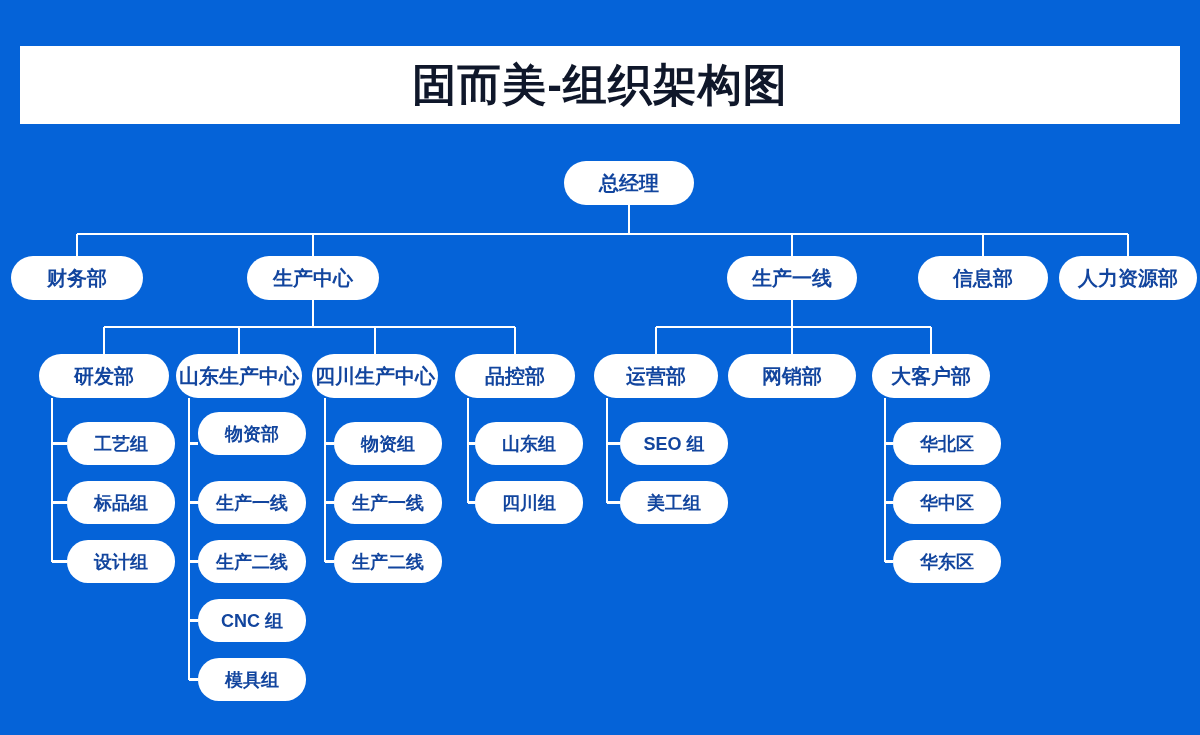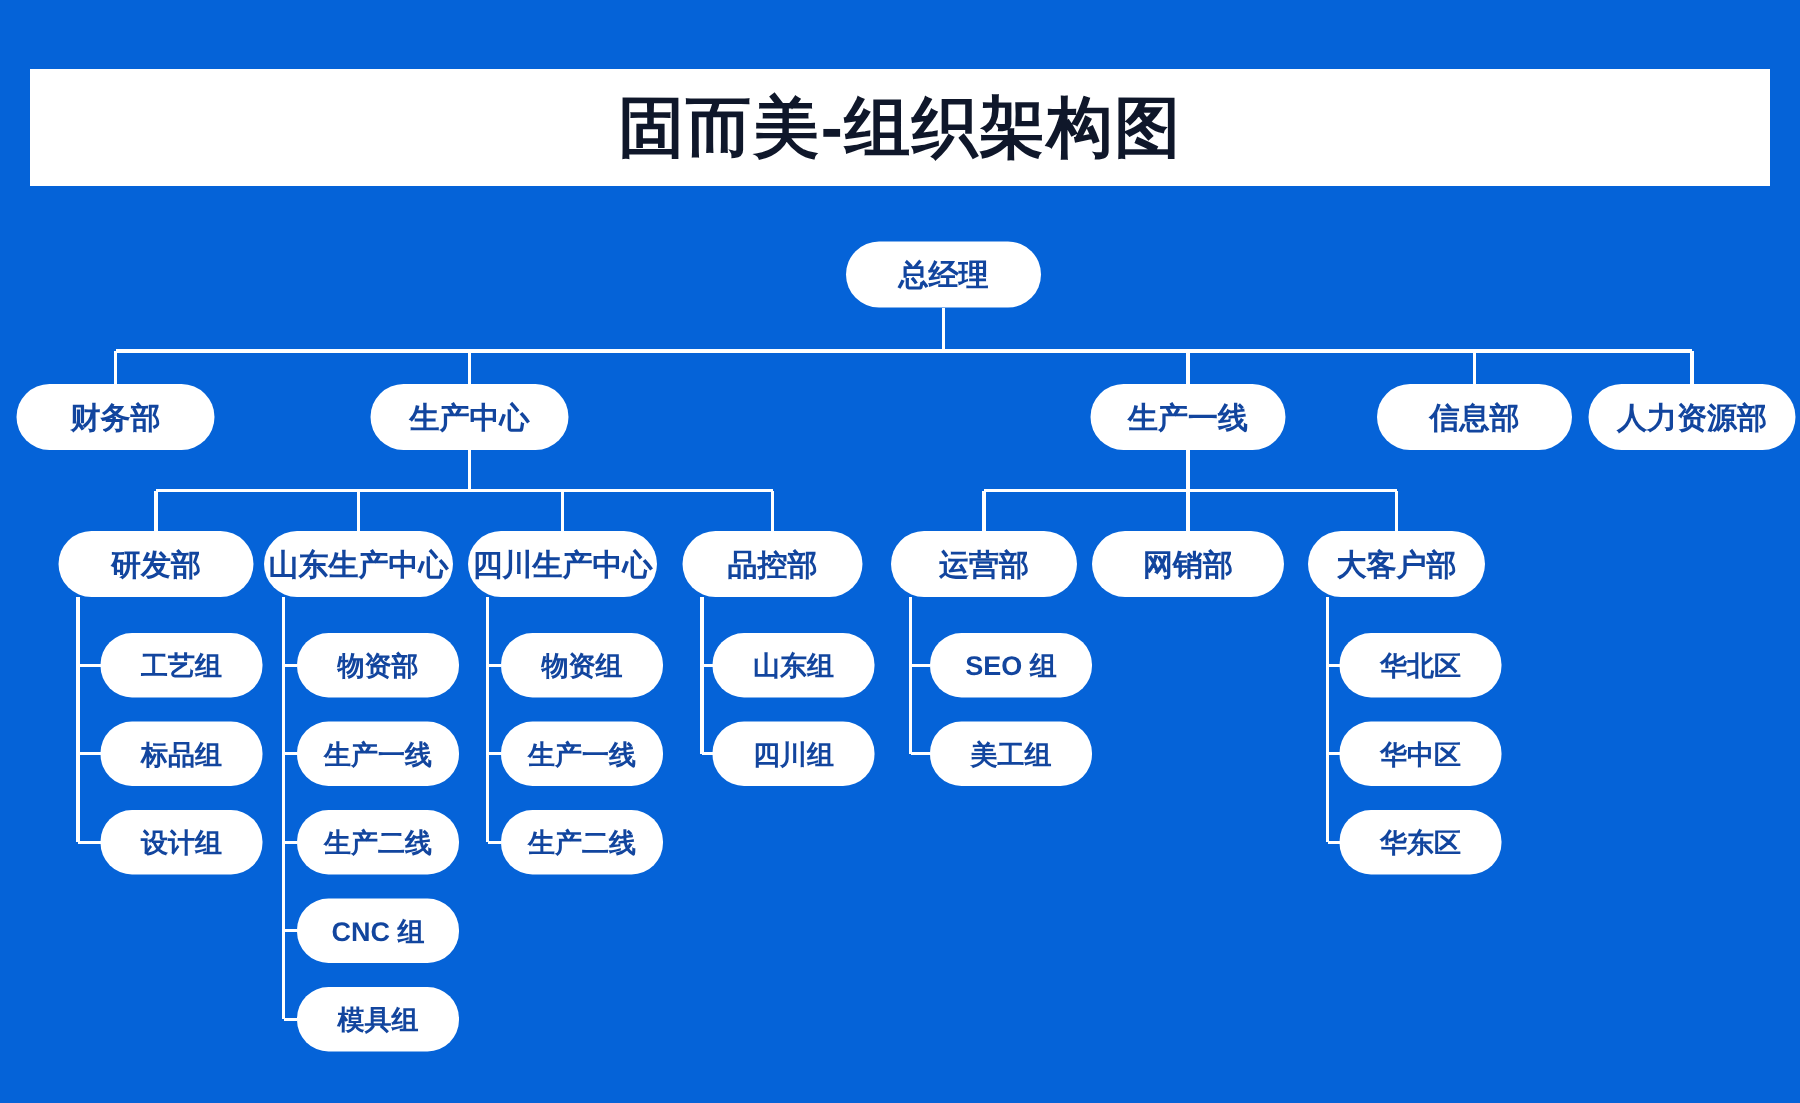--- a/index.html
+++ b/index.html
@@ -177,21 +177,21 @@
       </div>
       <div class="node lvl3" style="left: 67px; top: 422px; width: 108px;">
         <span>工艺组</span>
       </div>
       <div class="node lvl3" style="left: 67px; top: 481px; width: 108px;">
         <span>标品组</span>
       </div>
       <div class="node lvl3" style="left: 67px; top: 540px; width: 108px;">
         <span>设计组</span>
       </div>
-      <div class="node lvl3" style="left: 198px; top: 422px; width: 108px;">
+      <div class="node lvl3" style="left: 198px; top: 412px; width: 108px;">
         <span>物资部</span>
       </div>
       <div class="node lvl3" style="left: 198px; top: 481px; width: 108px;">
         <span>生产一线</span>
       </div>
       <div class="node lvl3" style="left: 198px; top: 540px; width: 108px;">
         <span>生产二线</span>
       </div>
       <div class="node lvl3" style="left: 198px; top: 599px; width: 108px;">
         <span>CNC 组</span>

